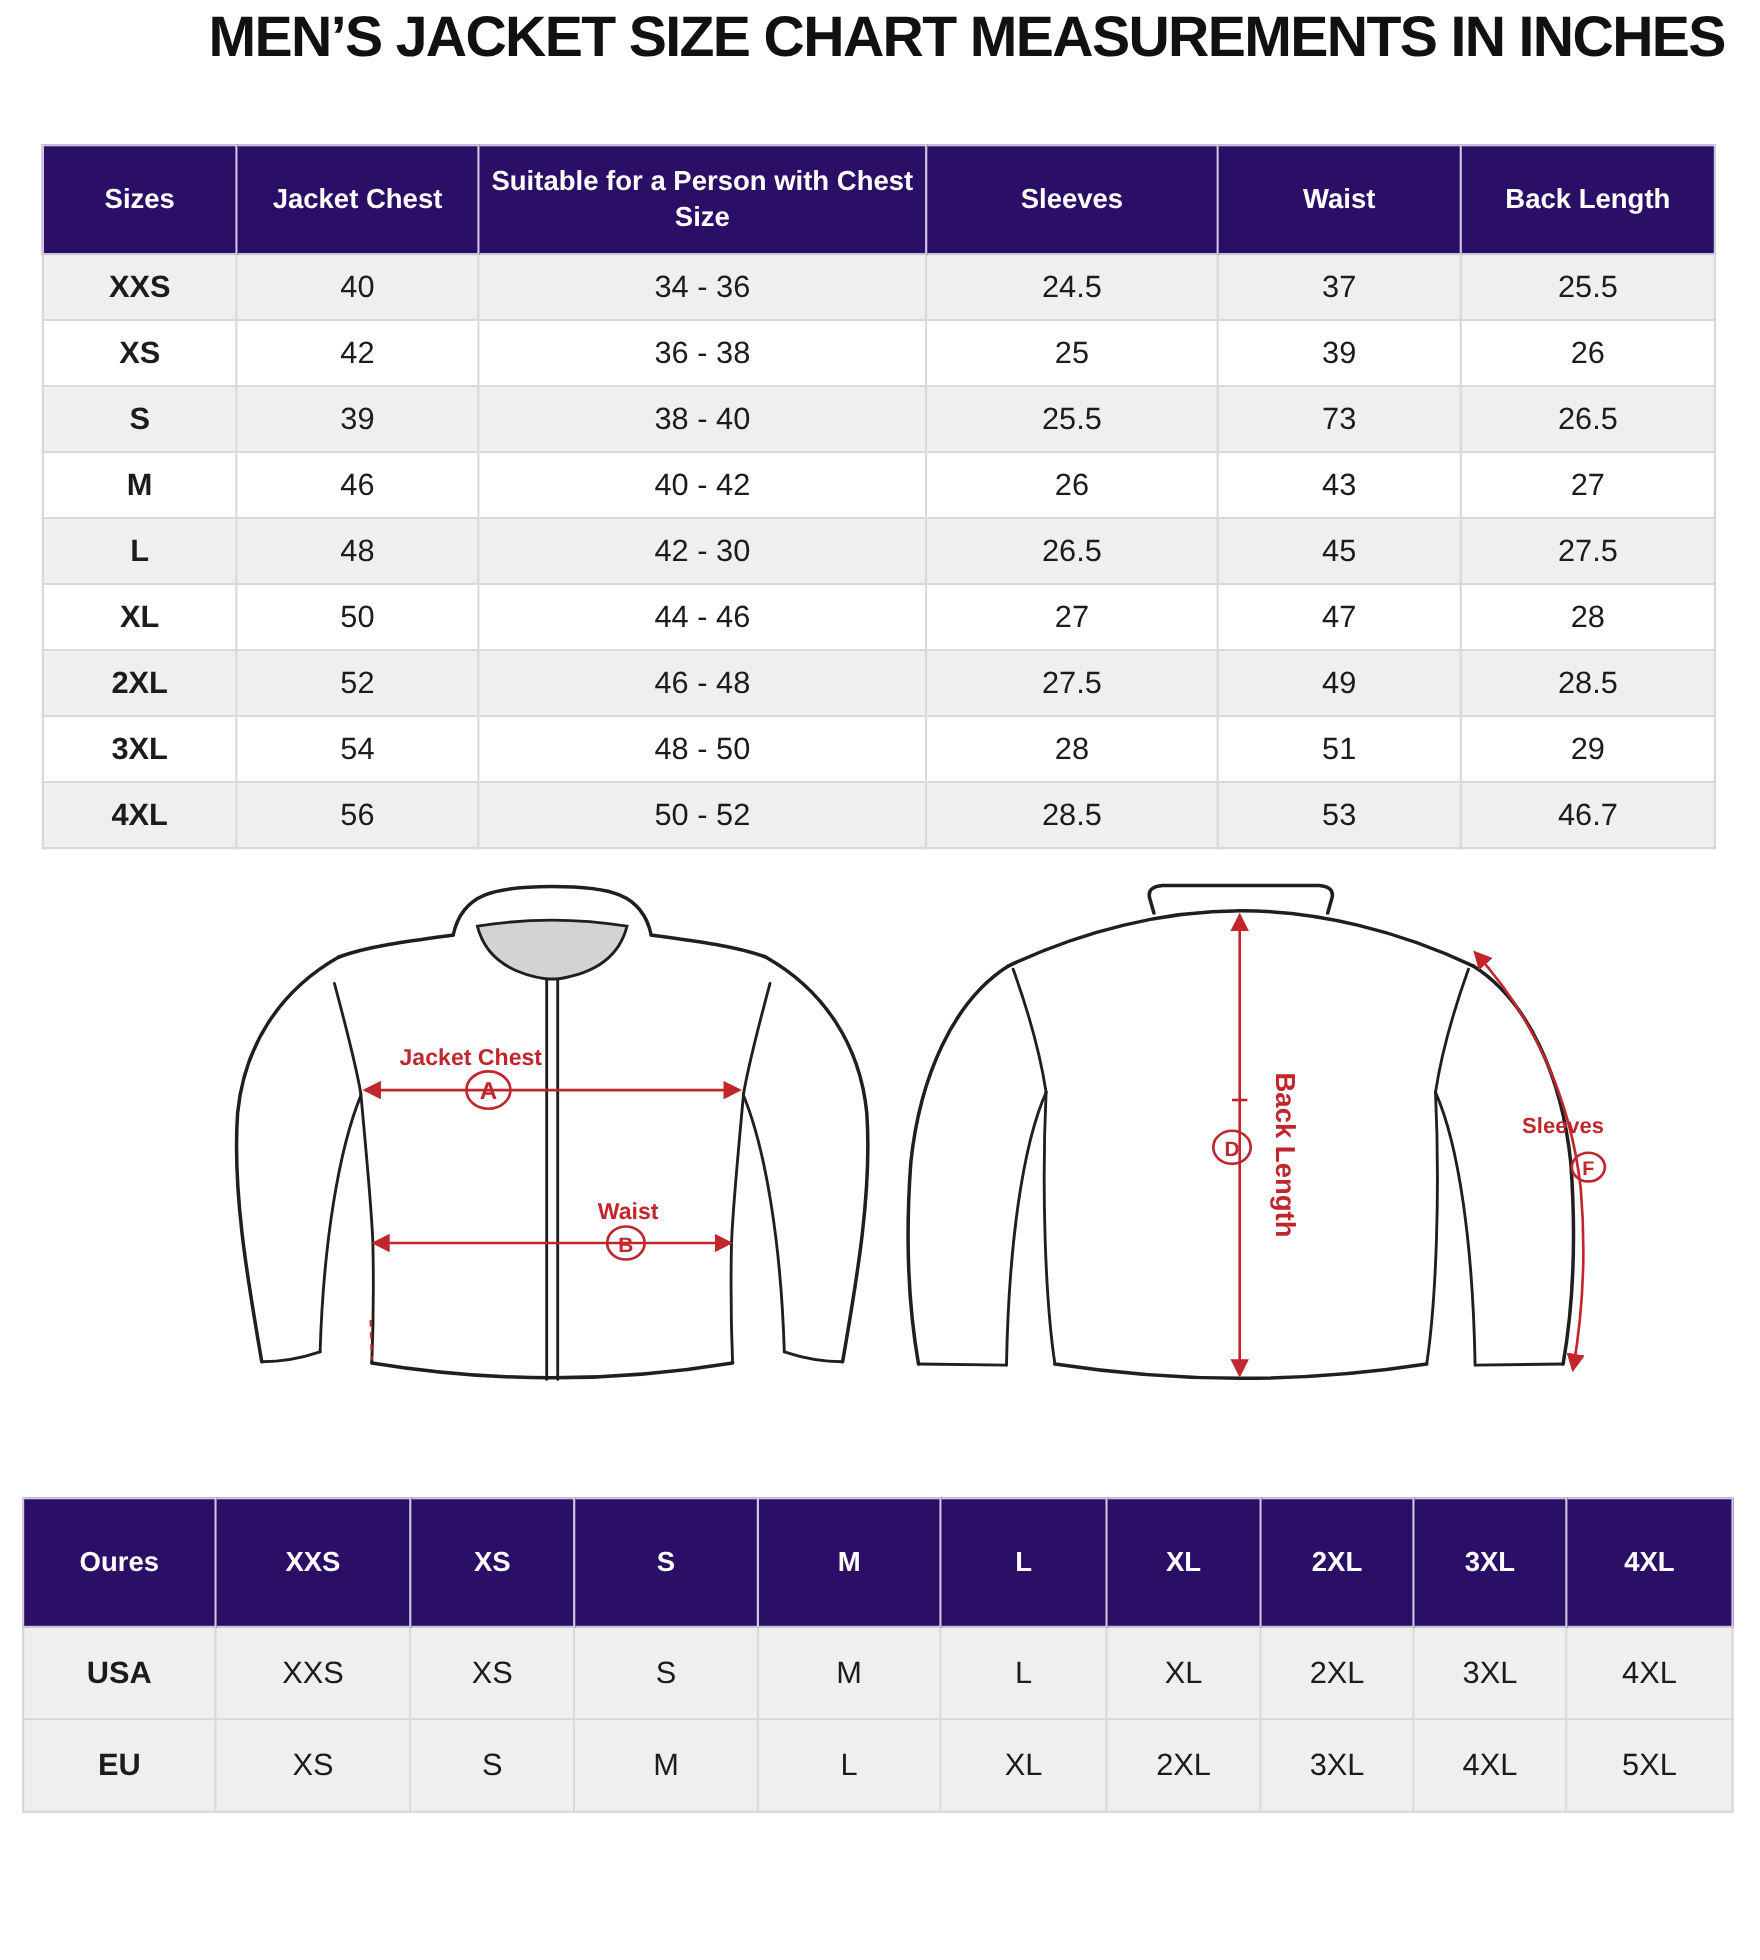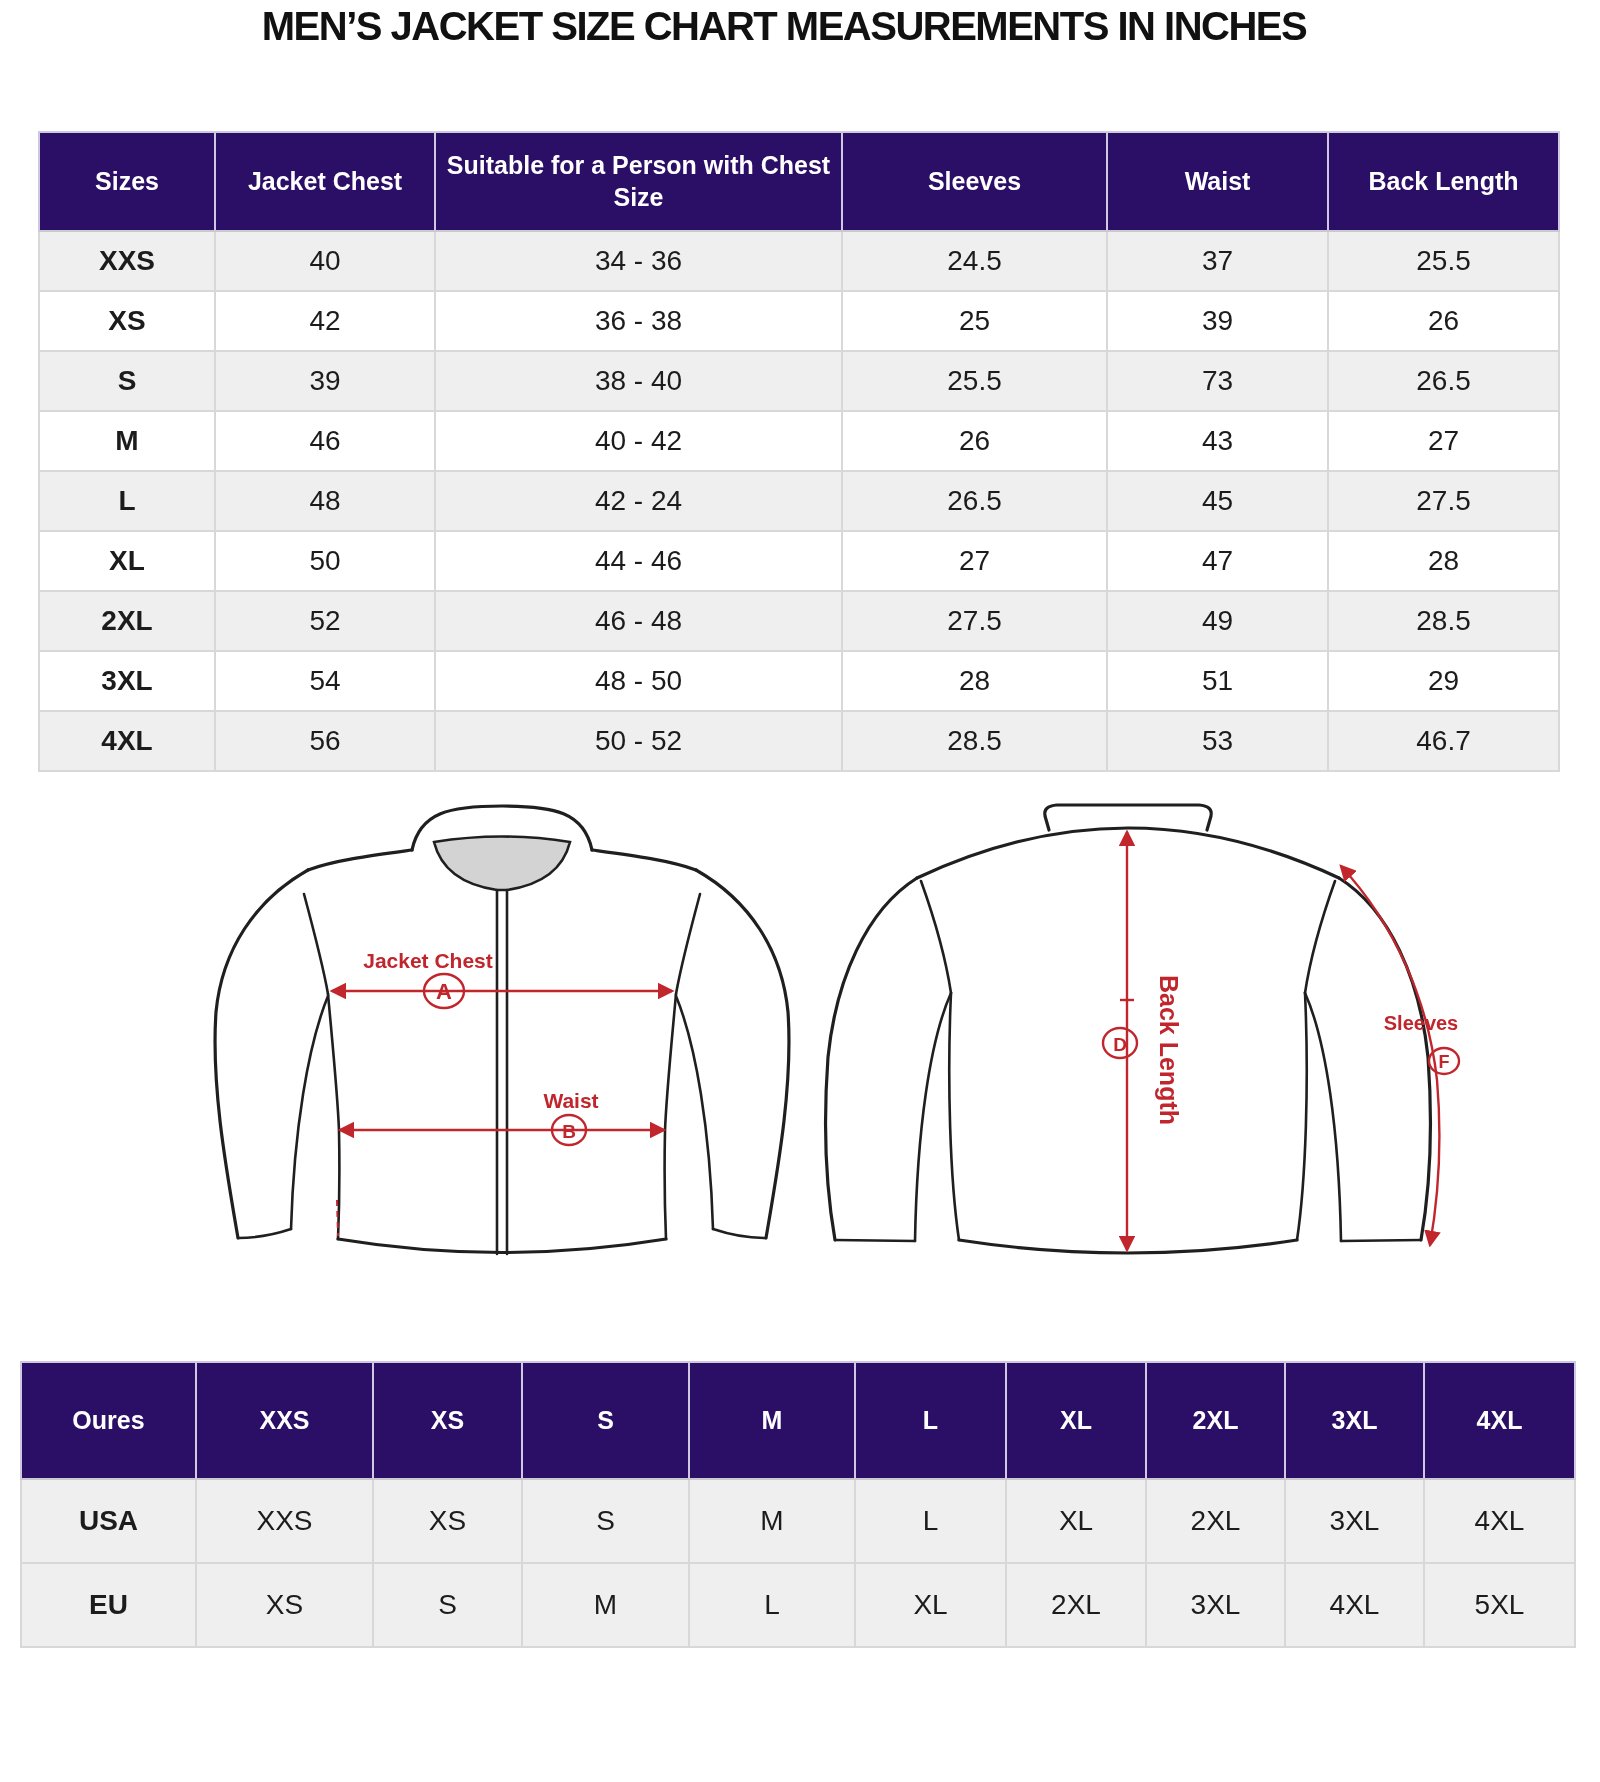--- a/index.html
+++ b/index.html
@@ -1,18 +1,18 @@
 <!DOCTYPE html>
 <html><head>
 <meta charset="utf-8">
 <style>
   html,body{margin:0;padding:0;background:#ffffff;}
   body{width:1600px;height:1782px;position:relative;font-family:"Liberation Sans",sans-serif;color:#1c1c1c;overflow:hidden;}
-  .page-title{position:absolute;top:4px;left:0;width:1568px;text-align:center;
-    font-size:40px;font-weight:800;letter-spacing:-1.5px;color:#111111;}
+  .page-title{position:absolute;top:4px;left:0;width:1568px;text-align:right;
+    font-size:52px;font-weight:800;letter-spacing:-1.5px;color:#111111;}
   
   table{border-collapse:separate;border-spacing:0;table-layout:fixed;position:absolute;margin-top:48px;}
   th,td{box-sizing:border-box;text-align:center;vertical-align:middle;overflow:hidden;}
   th{background:#2B0E66;color:#ffffff;font-weight:700;font-size:25px;line-height:1.25;
      border-right:2px solid #cfc8e0;border-bottom:2px solid #c9c9d2;padding:0 6px;}
   th:first-child{border-left:2px solid #cfc8e0;}
   th{border-top:2px solid #cfc8e0;}
   td{font-size:28px;border-right:2px solid #d8d8d8;border-bottom:2px solid #d8d8d8;padding:0 4px;}
   td:first-child{border-left:2px solid #d8d8d8;font-weight:700;}
   tr.alt td{background:#EFEFEF;}
@@ -90,21 +90,21 @@
       <td>M</td>
       <td>46</td>
       <td>40 - 42</td>
       <td>26</td>
       <td>43</td>
       <td>27</td>
     </tr>
     <tr class="alt">
       <td>L</td>
       <td>48</td>
-      <td>42 - 24</td>
+      <td>42 - 30</td>
       <td>26.5</td>
       <td>45</td>
       <td>27.5</td>
     </tr>
     <tr class="plain">
       <td>XL</td>
       <td>50</td>
       <td>44 - 46</td>
       <td>27</td>
       <td>47</td>

